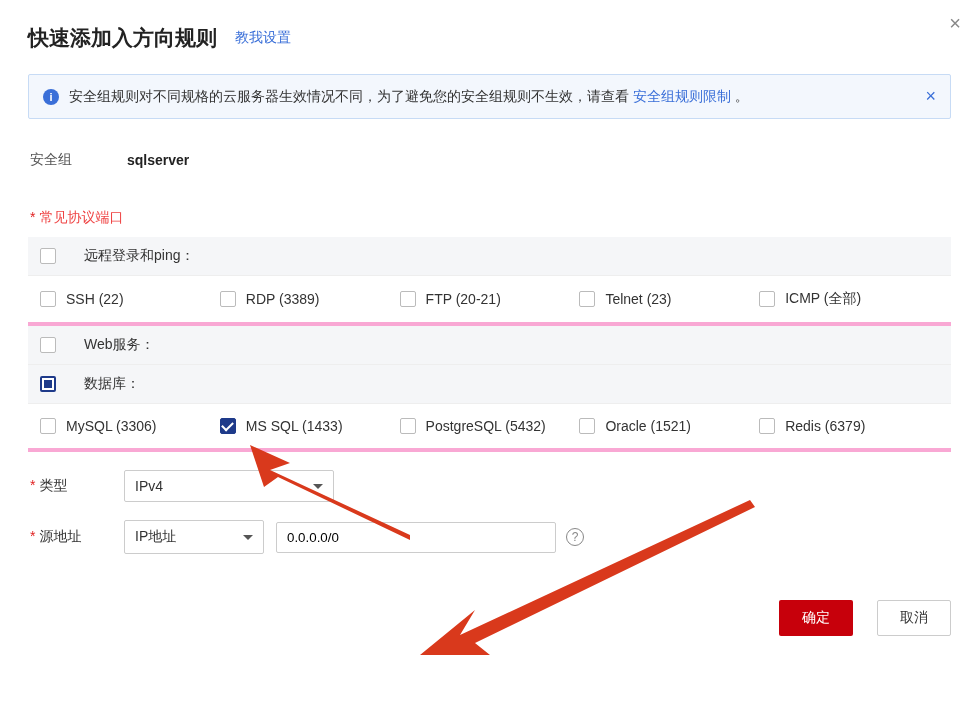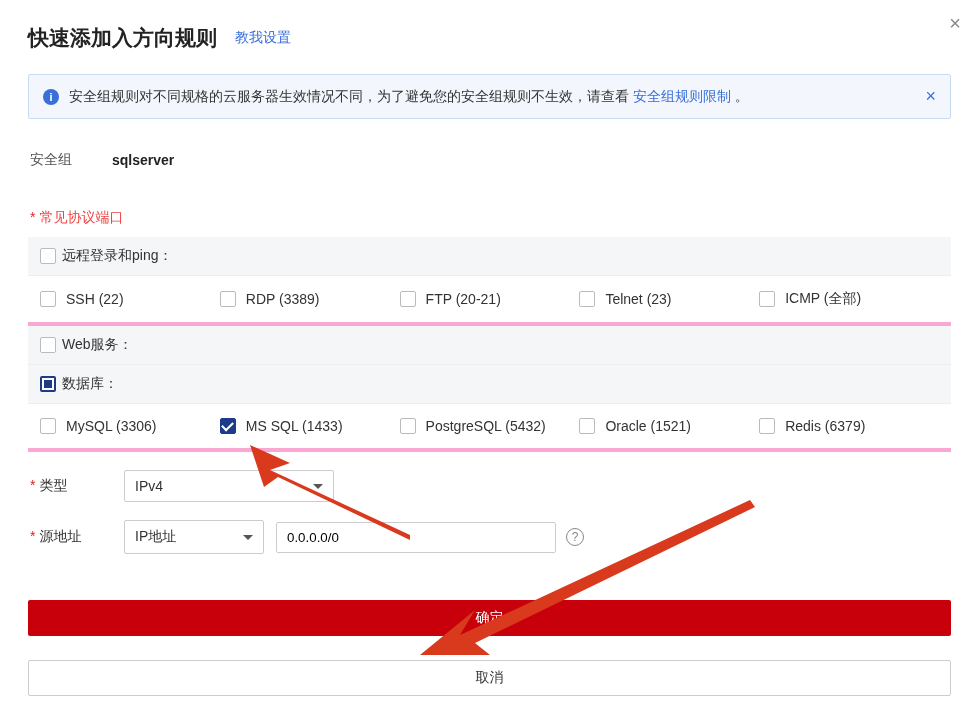--- a/index.html
+++ b/index.html
@@ -7,45 +7,45 @@
     .modal { padding: 24px 28px 0 28px; }
     .header { display: flex; align-items: center; gap: 18px; margin-bottom: 22px; }
     .title { font-size: 21px; font-weight: 600; color: #222; }
     .help-link { color: #3a6fd8; font-size: 14px; cursor: pointer; }
     .close-x { position: absolute; top: 12px; right: 18px; font-size: 20px; color: #888; cursor: pointer; }
     .alert { display: flex; align-items: center; border: 1px solid #c7dbf5; background: #f3f7fd; border-radius: 2px; padding: 11px 14px; margin-bottom: 32px; color: #333; }
     .alert-icon { width: 16px; height: 16px; border-radius: 50%; background: #3a6fd8; color: #fff; display: inline-flex; align-items: center; justify-content: center; font-size: 11px; font-weight: bold; margin-right: 10px; flex-shrink: 0; }
     .alert-text { flex: 1; }
     .alert-link { color: #3a6fd8; cursor: pointer; }
     .alert-close { color: #3a6fd8; font-size: 18px; cursor: pointer; margin-left: 10px; }
-    .sg-row { display: flex; align-items: center; gap: 40px; margin-bottom: 40px; padding-left: 2px; }
+    .sg-row { display: flex; align-items: center; gap: 55px; margin-bottom: 40px; padding-left: 2px; }
     .sg-label { color: #555; }
     .sg-value { font-weight: 600; color: #222; }
     .section-label { margin-bottom: 10px; color: #ef4444; padding-left: 2px; }
     .req::before { content: "*"; color: #e02020; margin-right: 4px; }
     .protocol-group { border: none; }
-    .group-header { background: #f5f6f8; padding: 10px 12px; display: flex; align-items: center; gap: 6px; border-bottom: 1px solid #eee; }
+    .group-header { background: #f5f6f8; padding: 10px 12px; display: flex; align-items: center; gap: 28px; border-bottom: 1px solid #eee; }
     .group-items { display: flex; gap: 0; padding: 14px 12px; border-bottom: 4px solid #f9a8d4; }
     .group-item { display: flex; align-items: center; gap: 10px; width: 180px; }
     .cb { width: 16px; height: 16px; border: 1px solid #bbb; border-radius: 2px; background: #fff; cursor: pointer; display: inline-flex; align-items: center; justify-content: center; flex-shrink: 0; }
     .cb.checked { background: #1e3a8a; border-color: #1e3a8a; }
     .cb.checked::after { content: ""; width: 9px; height: 5px; border-left: 2px solid #fff; border-bottom: 2px solid #fff; transform: rotate(-45deg) translate(1px,-1px); }
     .cb.indeterminate { background: #fff; border: 2px solid #1e3a8a; }
     .cb.indeterminate::after { content: ""; width: 8px; height: 8px; background: #1e3a8a; }
     .item-label { color: #333; cursor: pointer; }
     .group-title { color: #333; }
     .form-row { display: flex; align-items: center; margin-top: 18px; padding-left: 2px; }
     .form-label { width: 94px; color: #333; }
     .select { display: inline-flex; align-items: center; justify-content: space-between; border: 1px solid #ccc; border-radius: 2px; padding: 7px 10px; background: #fff; cursor: pointer; }
     .select.w210 { width: 210px; }
     .select.w120 { width: 140px; }
     .caret { width: 0; height: 0; border-left: 5px solid transparent; border-right: 5px solid transparent; border-top: 5px solid #555; margin-left: 8px; }
     .text-input { border: 1px solid #ccc; border-radius: 2px; padding: 7px 10px; width: 280px; margin-left: 12px; }
     .help-circle { width: 18px; height: 18px; border: 1.5px solid #888; border-radius: 50%; display: inline-flex; align-items: center; justify-content: center; color: #888; font-size: 12px; margin-left: 10px; cursor: pointer; }
-    .footer { display: flex; justify-content: space-between; gap: 24px; margin-top: 46px; padding-bottom: 20px; flex-direction: column; }
+    .footer { display: flex; justify-content: flex-end; gap: 24px; margin-top: 46px; padding-bottom: 20px; }
     .btn { padding: 8px 22px; border-radius: 2px; cursor: pointer; font-size: 14px; border: 1px solid transparent; }
     .btn.primary { background: #c7000b; color: #fff; }
     .btn.secondary { background: #fff; color: #333; border: 1px solid #ccc; }
     .arrow { position: absolute; pointer-events: none; }
     .arrow svg path { fill: #d9391c; }
   </style>
 </head>
 <body>
 
 <div class="modal">

